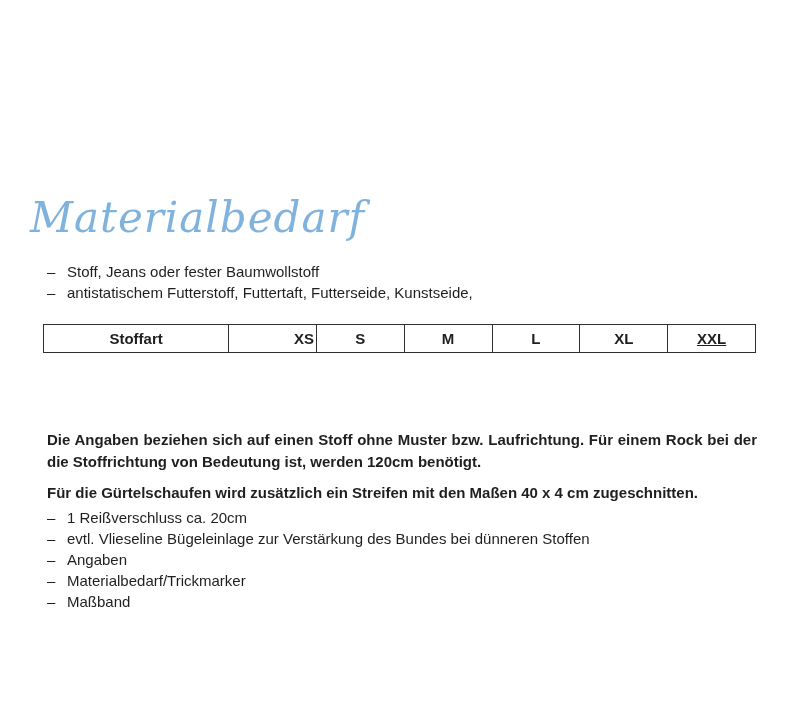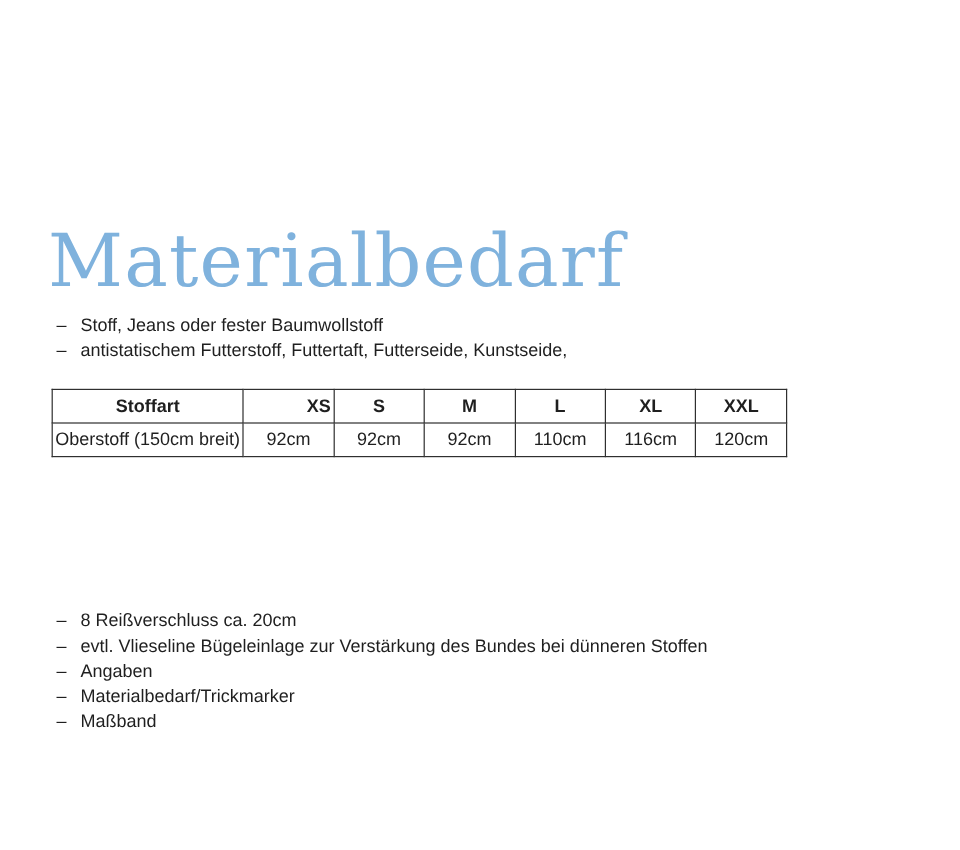--- a/index.html
+++ b/index.html
@@ -11,24 +11,25 @@
     position: relative;
     width: 800px;
     height: 708px;
     background: #ffffff;
     font-family: "Liberation Sans", sans-serif;
     color: #1f1f1f;
     overflow: hidden;
   }
   .script-heading {
     position: absolute;
-    left: 40px;
+    left: 30px;
     top: 188px;
     font-family: "DejaVu Serif", serif;
-    font-size: 61px;
+    font-style: italic;
+    font-size: 42px;
     line-height: 60px;
     letter-spacing: 1px;
     white-space: nowrap;
   }
   .dash-list {
     position: absolute;
     left: 47px;
     width: 715px;
     font-size: 15px;
     line-height: 21px;
@@ -42,21 +43,21 @@
   }
   .dash-list .txt {
     flex: 1 1 auto;
   }
   #fabric-list { top: 261px; }
   #materials-list { top: 507px; }
   .req-table {
     position: absolute;
     left: 43px;
     top: 324px;
-    width: 613px;
+    width: 713px;
     border-collapse: collapse;
     table-layout: fixed;
     font-size: 15px;
   }
   .req-table th, .req-table td {
     border: 1.5px solid #2f2f2f;
     text-align: center;
     vertical-align: middle;
     height: 27px;
     padding: 0 2px;
@@ -111,42 +112,35 @@
         <col class="size-col">
     </colgroup>
     <thead>
       <tr>
         <th style="border-color: rgb(47, 47, 47);">Stoffart</th>
         <th style="border-color: rgb(47, 47, 47); text-align: right;">XS</th>
         <th style="border-color: rgb(47, 47, 47);">S</th>
         <th style="border-color: rgb(47, 47, 47);">M</th>
         <th style="border-color: rgb(47, 47, 47);">L</th>
         <th style="border-color: rgb(47, 47, 47);">XL</th>
-        <th style="border-color: rgb(47, 47, 47);">XXL</th>
+        <th style="border-color: rgb(47, 47, 47); text-decoration: underline;">XXL</th>
       </tr>
     </thead>
     <tbody>
-      <tr>
-        <td style="border-color: rgb(47, 47, 47);">Oberstoff (150cm breit)</td>
-        <td style="border-color: rgb(47, 47, 47);">92cm</td>
-        <td style="border-color: rgb(47, 47, 47);">92cm</td>
-        <td style="border-color: rgb(47, 47, 47);">92cm</td>
-        <td style="border-color: rgb(47, 47, 47);">110cm</td>
-        <td style="border-color: rgb(47, 47, 47);">116cm</td>
-        <td style="border-color: rgb(47, 47, 47);">120cm</td>
-      </tr>
     </tbody>
   </table>
 
+  <p class="para" id="note-paragraph">Die Angaben beziehen sich auf einen Stoff ohne Muster bzw. Laufrichtung. Für einem Rock bei der die Stoffrichtung von Bedeutung ist, werden 120cm benötigt.</p>
 
+  <p class="para" id="belt-paragraph">Für die Gürtelschaufen wird zusätzlich ein Streifen mit den Maßen 40 x 4 cm zugeschnitten.</p>
 
   <div class="dash-list" id="materials-list">
     <div class="li">
       <span class="marker">–</span>
-      <span class="txt">8 Reißverschluss ca. 20cm</span>
+      <span class="txt">1 Reißverschluss ca. 20cm</span>
     </div>
     <div class="li">
       <span class="marker">–</span>
       <span class="txt">evtl. Vlieseline Bügeleinlage zur Verstärkung des Bundes bei dünneren Stoffen</span>
     </div>
     <div class="li">
       <span class="marker">–</span>
       <span class="txt">Angaben</span>
     </div>
     <div class="li">

